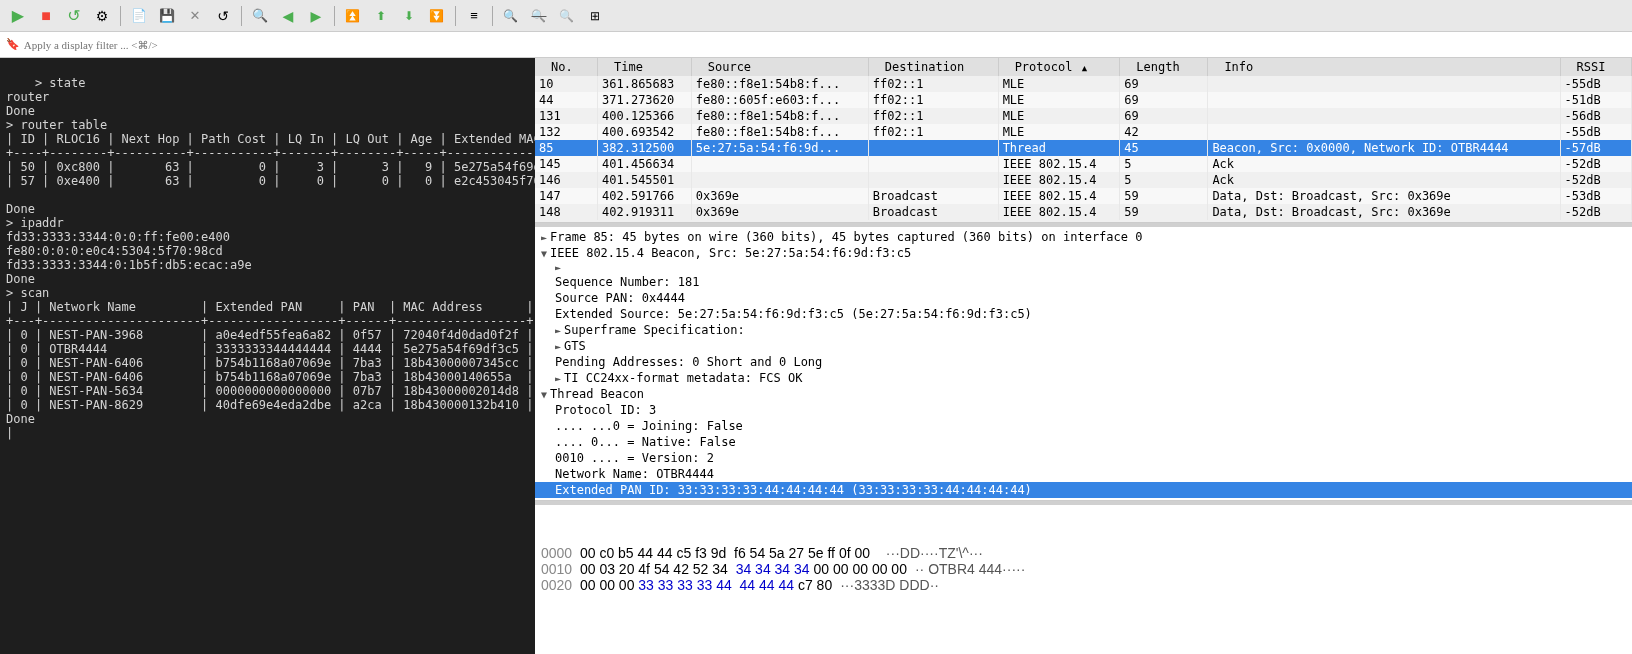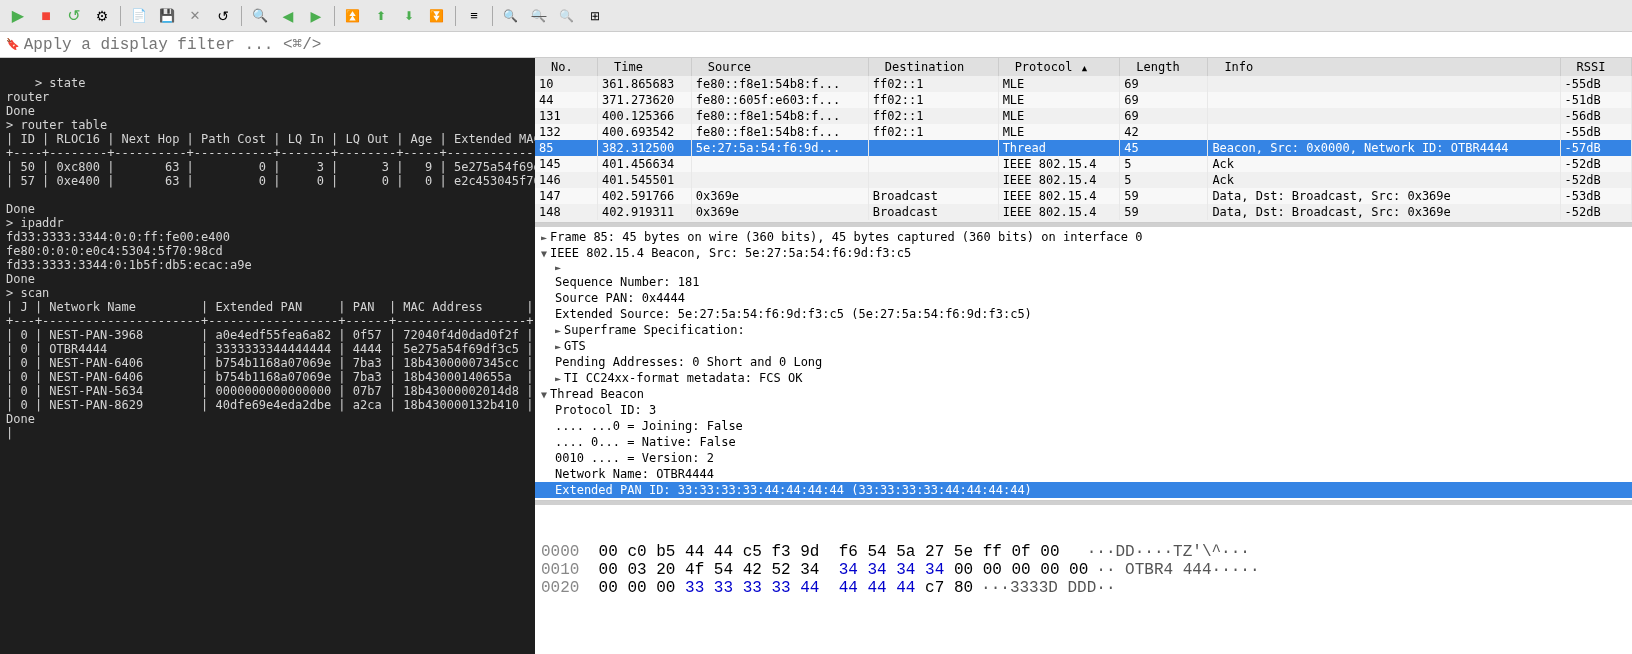--- a/index.html
+++ b/index.html
@@ -56,22 +56,22 @@
       max-height: 310px;
     }
     .detail-line { padding: 1px 6px; white-space: nowrap; cursor: default; display: flex; align-items: center; }
     .detail-indent0 { padding-left: 6px; }
     .detail-indent1 { padding-left: 20px; }
     .detail-selected { background: #3584e4 !important; color: #ffffff; text-align: center; }
     .expand-arrow { font-size: 10px; margin-right: 3px; color: #555; cursor: pointer; }
 
     
     #hex-dump {
-      flex: 1; background: #fff; font-family: Liberation Mono, monospace; font-size: 16px;
-      padding: 2px 6px; overflow-y: auto; white-space: pre;
+      flex: 1; background: #fff; font-family: Liberation Sans, sans-serif; font-size: 14px;
+      padding: 8px 6px; overflow-y: auto; white-space: pre;
     }
     .hex-offset { color: #888; }
     .hex-bytes { color: #000; }
     .hex-highlight { color: #0000cc; }
     .hex-ascii { color: #555; margin-left: 8px; }
 
     
     .splitter { height: 4px; background: #d0d0d0; cursor: row-resize; flex-shrink: 0; }
   </style>
 </head>
@@ -103,21 +103,21 @@
   <button class="toolbar-btn" style="font-size:13px;">≡</button>
   <div class="toolbar-sep"></div>
   <button class="toolbar-btn" style="font-size:12px;">🔍</button>
   <button class="toolbar-btn" style="font-size:12px; text-decoration:line-through; opacity:0.6;">🔍</button>
   <button class="toolbar-btn" style="font-size:12px; opacity:0.5;">🔍</button>
   <button class="toolbar-btn" style="font-size:12px;">⊞</button>
 </div>
 
 <div id="filter-bar">
   <span class="filter-icon">🔖</span>
-  <input id="filter-input" type="text" style="font-family: Liberation Mono, monospace; font-size: 16px; color: rgb(136, 136, 136);" placeholder="Apply a display filter ... &lt;⌘/&gt;">
+  <input id="filter-input" type="text" style="font-family: Liberation Serif, serif; font-size: 11px; color: rgb(136, 136, 136);" placeholder="Apply a display filter ... &lt;⌘/&gt;">
 </div>
 
 <div id="main">
 
   <div id="terminal">
     <span>&gt; state
 router
 Done
 &gt; router table
 | ID | RLOC16 | Next Hop | Path Cost | LQ In | LQ Out | Age | Extended MAC

